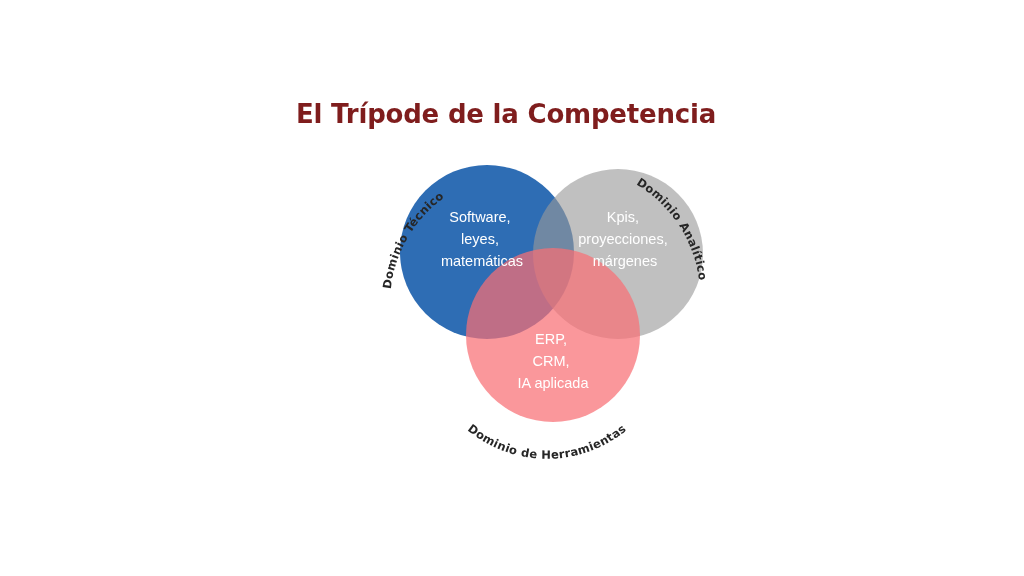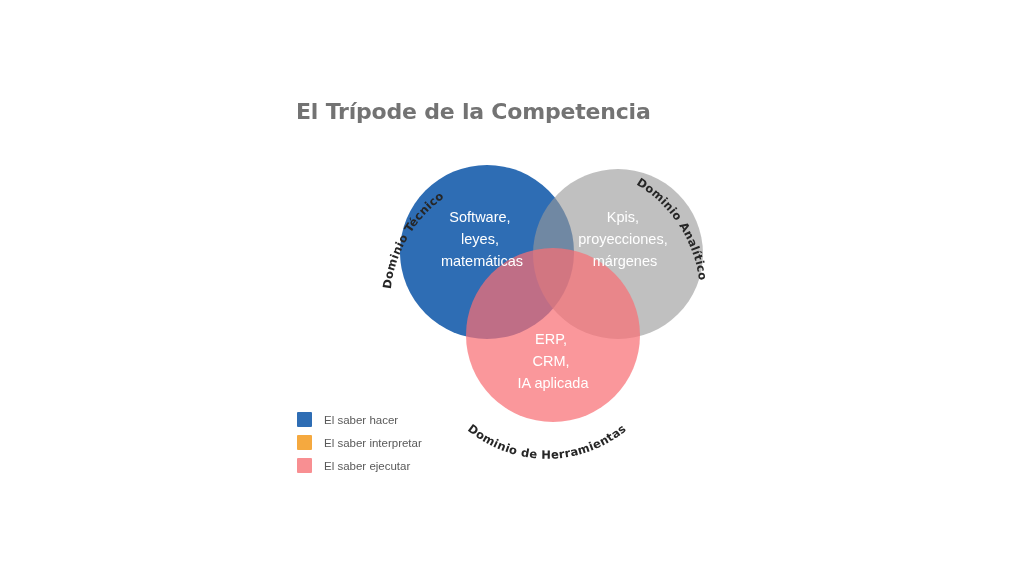--- a/index.html
+++ b/index.html
@@ -20,24 +20,24 @@
     inset: 0;
     background: #ffffff;
   }
 
   
   #title {
     position: absolute;
     left: 296px;
     top: 99px;
     font-family: "DejaVu Sans", sans-serif;
-    font-size: 22px;
+    font-size: 26px;
     font-weight: bold;
     letter-spacing: -0.2px;
-    color: #737373;
+    color: #7f1d1d;
     white-space: nowrap;
     text-align: right;
   }
 
   
   #venn-wrap {
     position: absolute;
     left: 330px;
     top: 127px;
     width: 420px;
@@ -131,28 +131,14 @@
       <text class="arc-label">
         <textPath href="#arc-analitico" startOffset="50%" text-anchor="middle">Dominio Analítico</textPath>
       </text>
 
       <text class="arc-label">
         <textPath href="#arc-herramientas" startOffset="50%" text-anchor="middle">Dominio de Herramientas</textPath>
       </text>
     </svg>
   </div>
 
-  <div id="legend">
-    <div class="legend-row">
-      <span class="legend-swatch" style="background: rgb(46, 109, 180);"></span>
-      <span class="legend-text">El saber hacer</span>
-    </div>
-    <div class="legend-row">
-      <span class="legend-swatch" style="background: rgb(245, 169, 63);"></span>
-      <span class="legend-text">El saber interpretar</span>
-    </div>
-    <div class="legend-row">
-      <span class="legend-swatch" style="background: rgb(248, 143, 146);"></span>
-      <span class="legend-text">El saber ejecutar</span>
-    </div>
-  </div>
 
 </div>
 
 </body></html>

